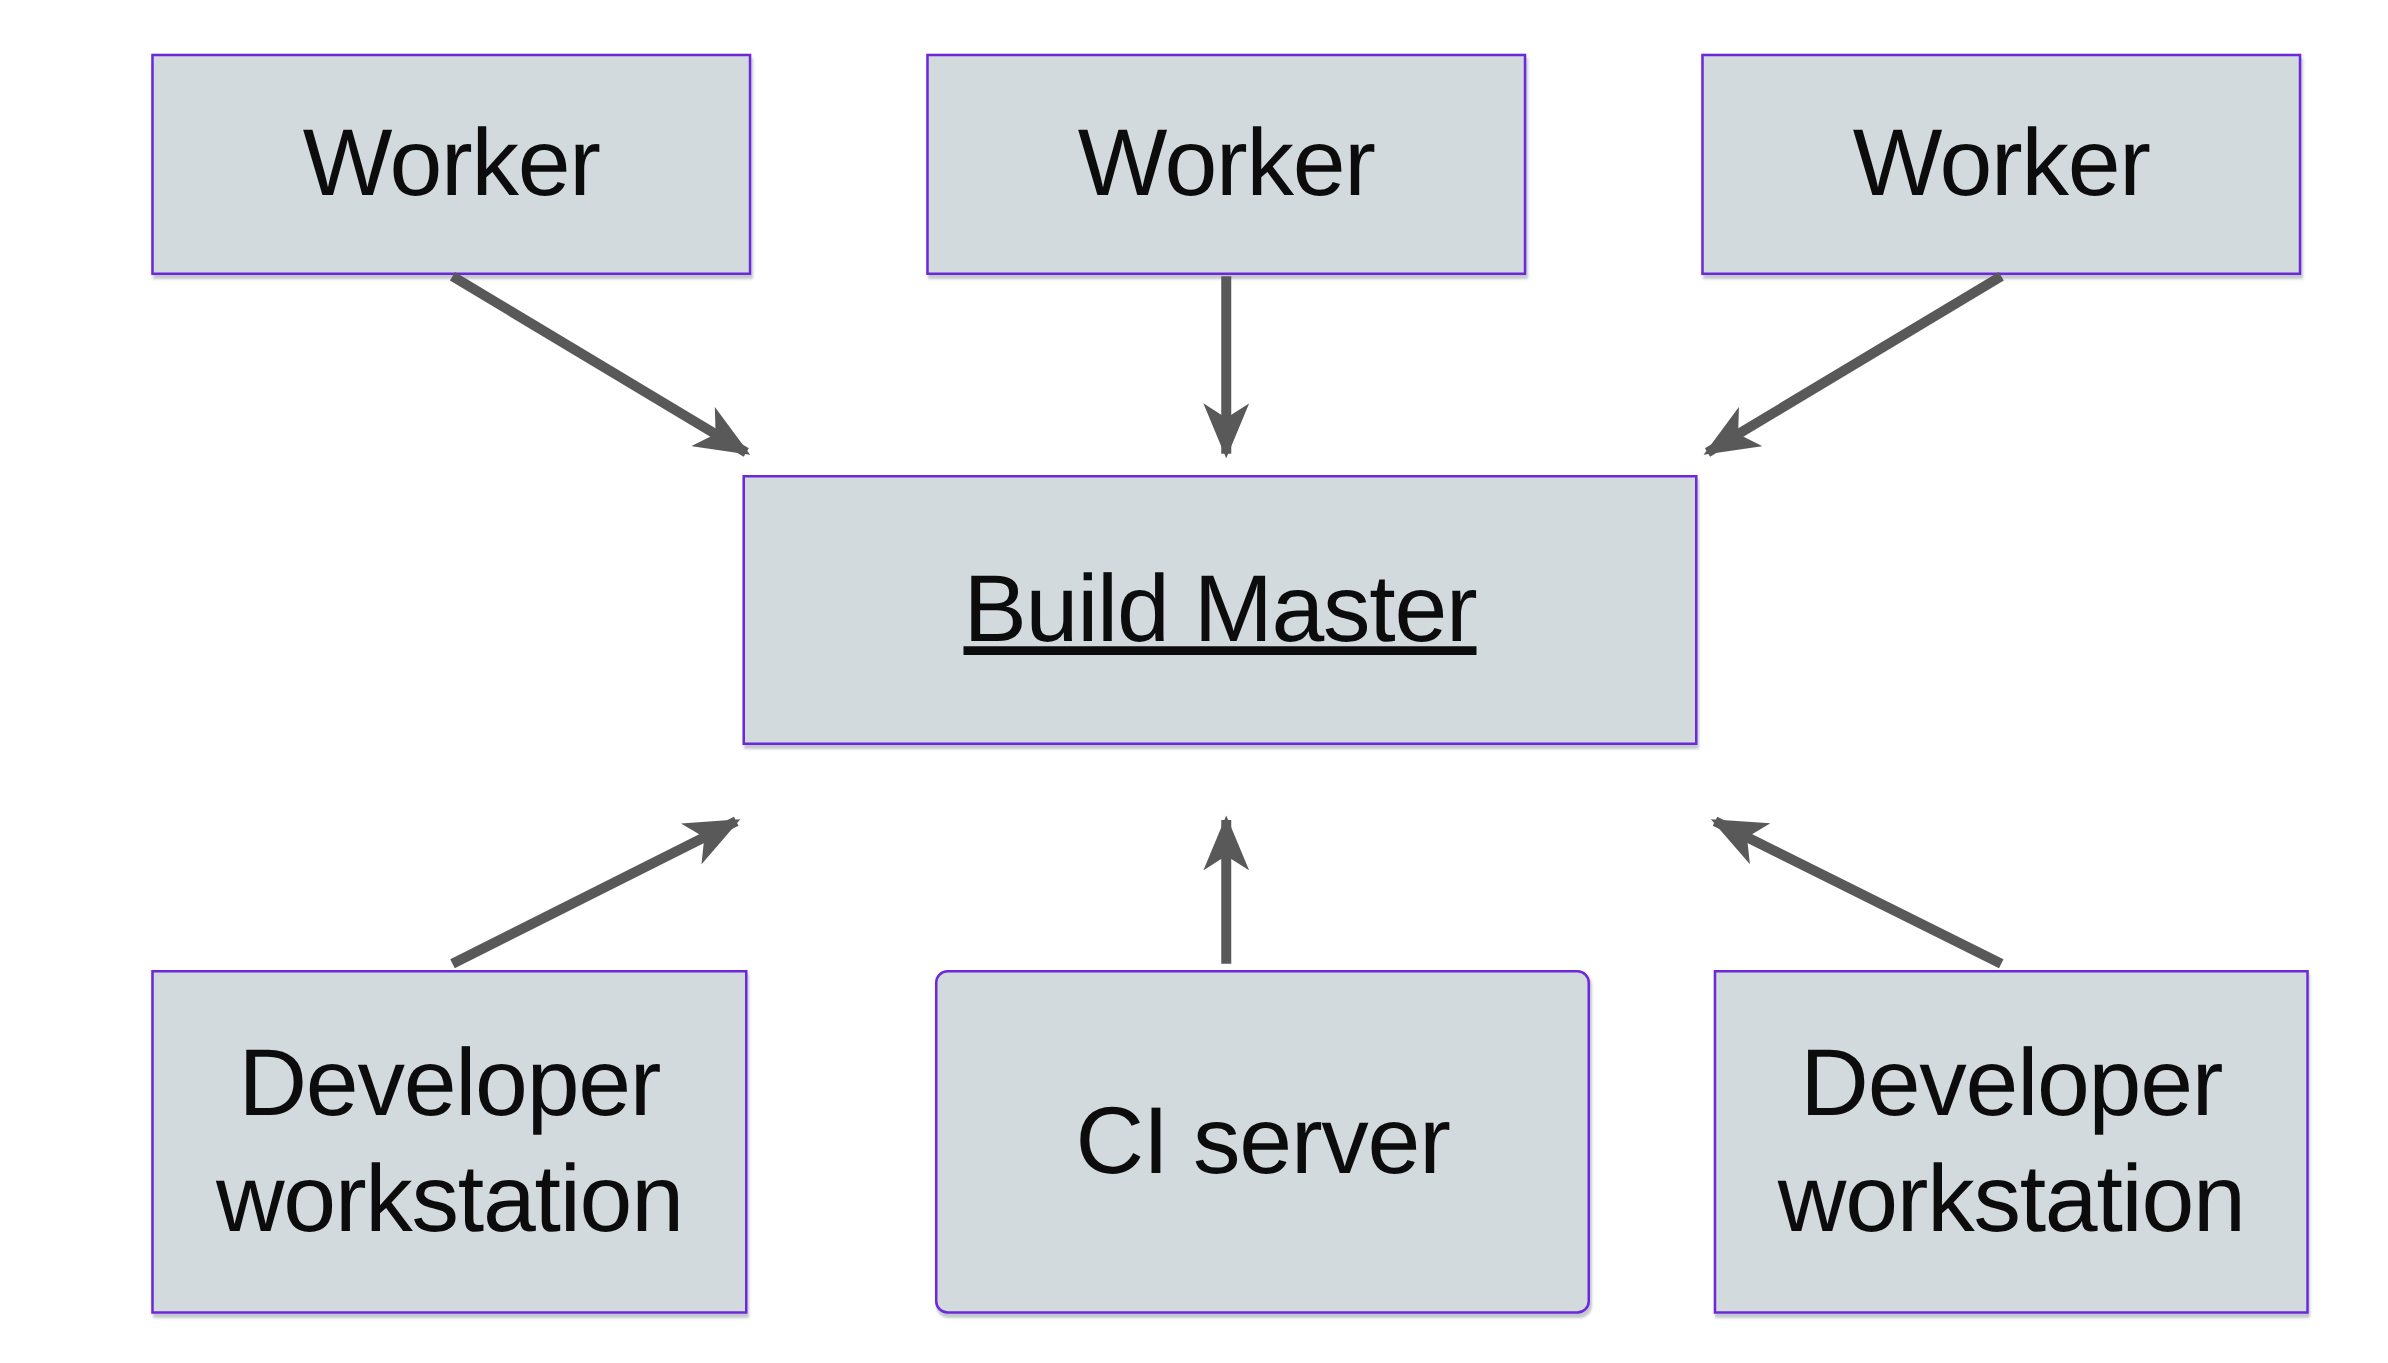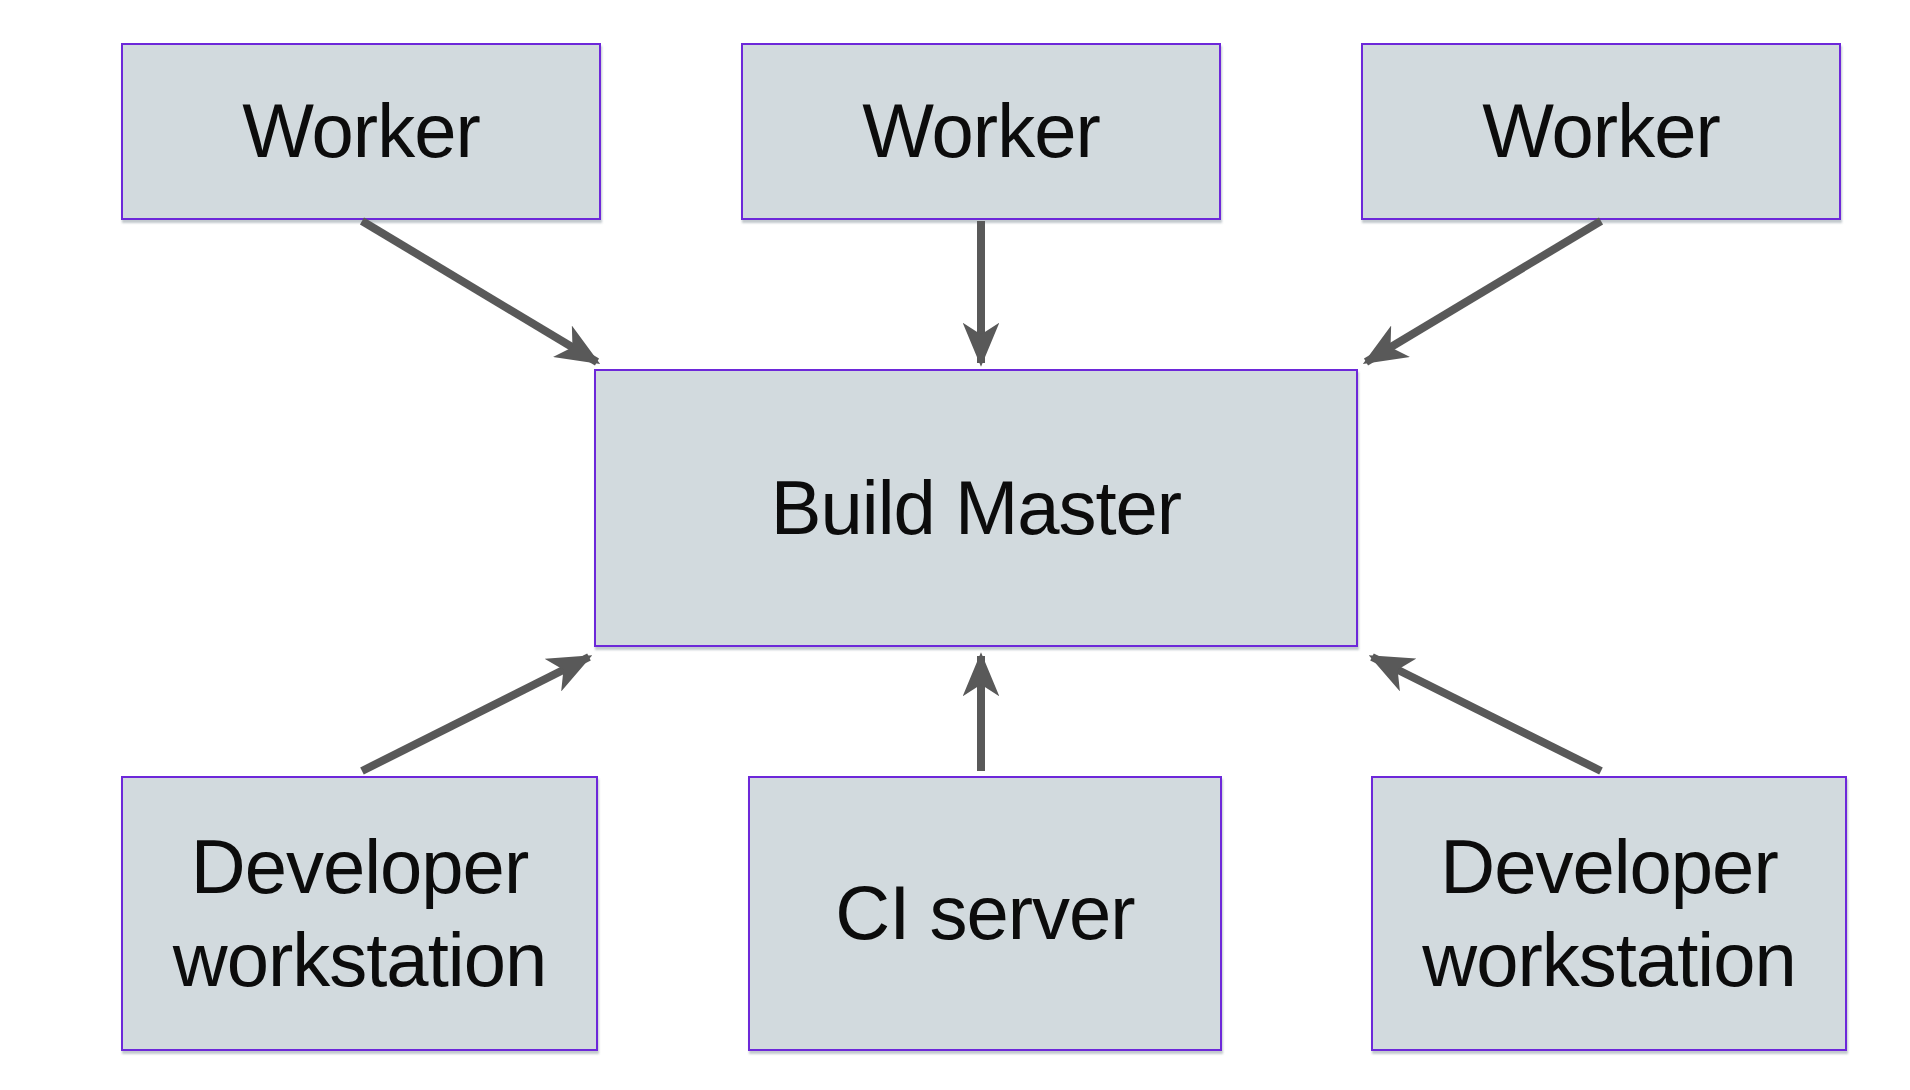--- a/index.html
+++ b/index.html
@@ -31,24 +31,24 @@
     letter-spacing: -1px;
   }
   .node .label {
     padding: 0 8px;
   }
   
   #node-worker-1 { left: 121px; top: 43px;  width: 480px; height: 177px; }
   #node-worker-2 { left: 741px; top: 43px;  width: 480px; height: 177px; }
   #node-worker-3 { left: 1361px; top: 43px; width: 480px; height: 177px; }
   
-  #node-build-master { left: 594px; top: 369px; width: 764px; height: 278px; }
+  #node-build-master { left: 594px; top: 380px; width: 764px; height: 216px; text-decoration: underline; }
   
   #node-dev-left  { left: 121px;  top: 776px; width: 477px; height: 275px; }
-  #node-ci-server { left: 748px;  top: 776px; width: 474px; height: 275px; }
+  #node-ci-server { left: 748px;  top: 776px; width: 524px; height: 275px; border-radius: 10px; }
   #node-dev-right { left: 1371px; top: 776px; width: 476px; height: 275px; }
 
   svg.arrows {
     position: absolute;
     left: 0;
     top: 0;
     width: 1910px;
     height: 1090px;
     pointer-events: none;
   }

